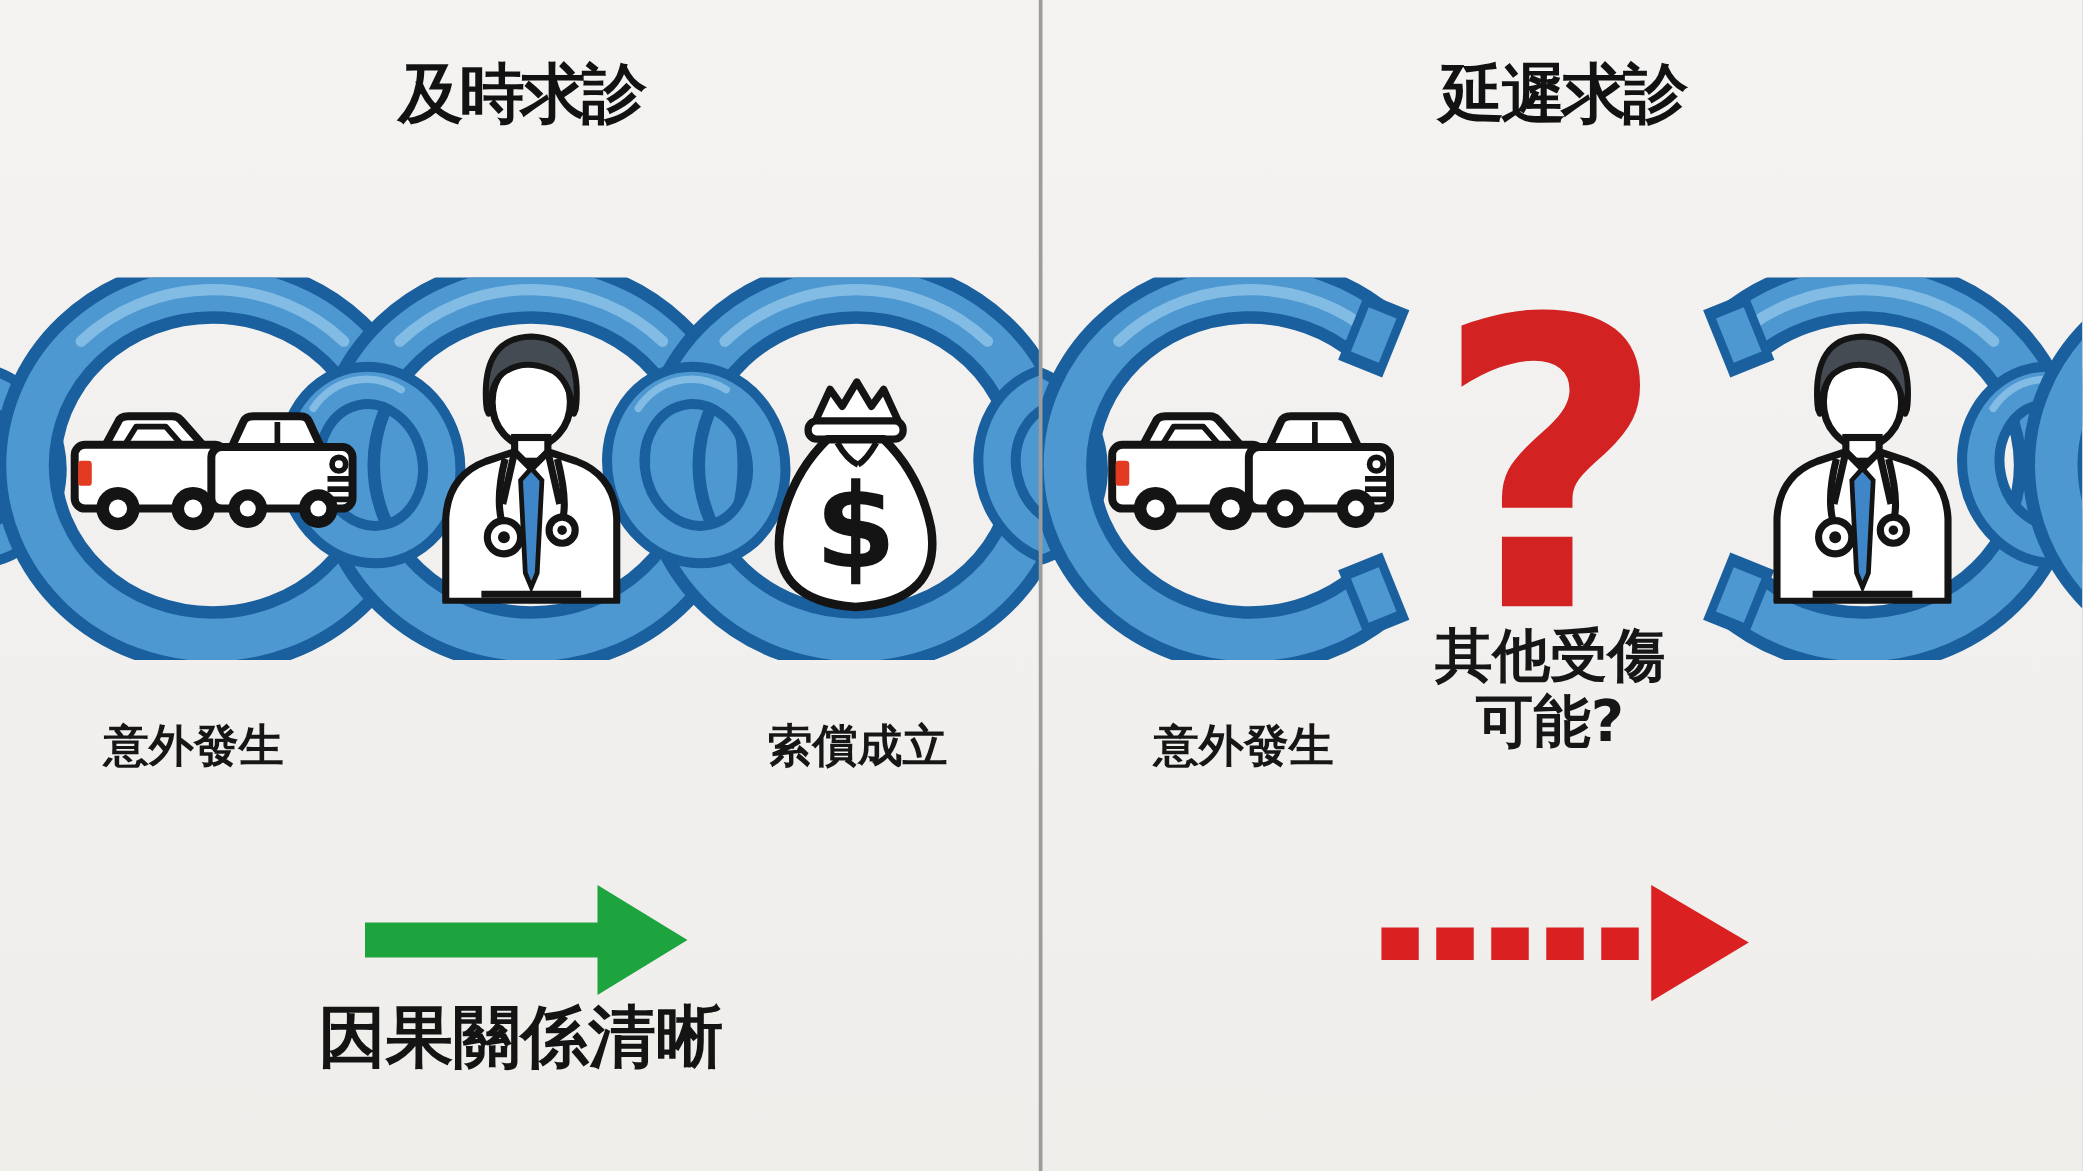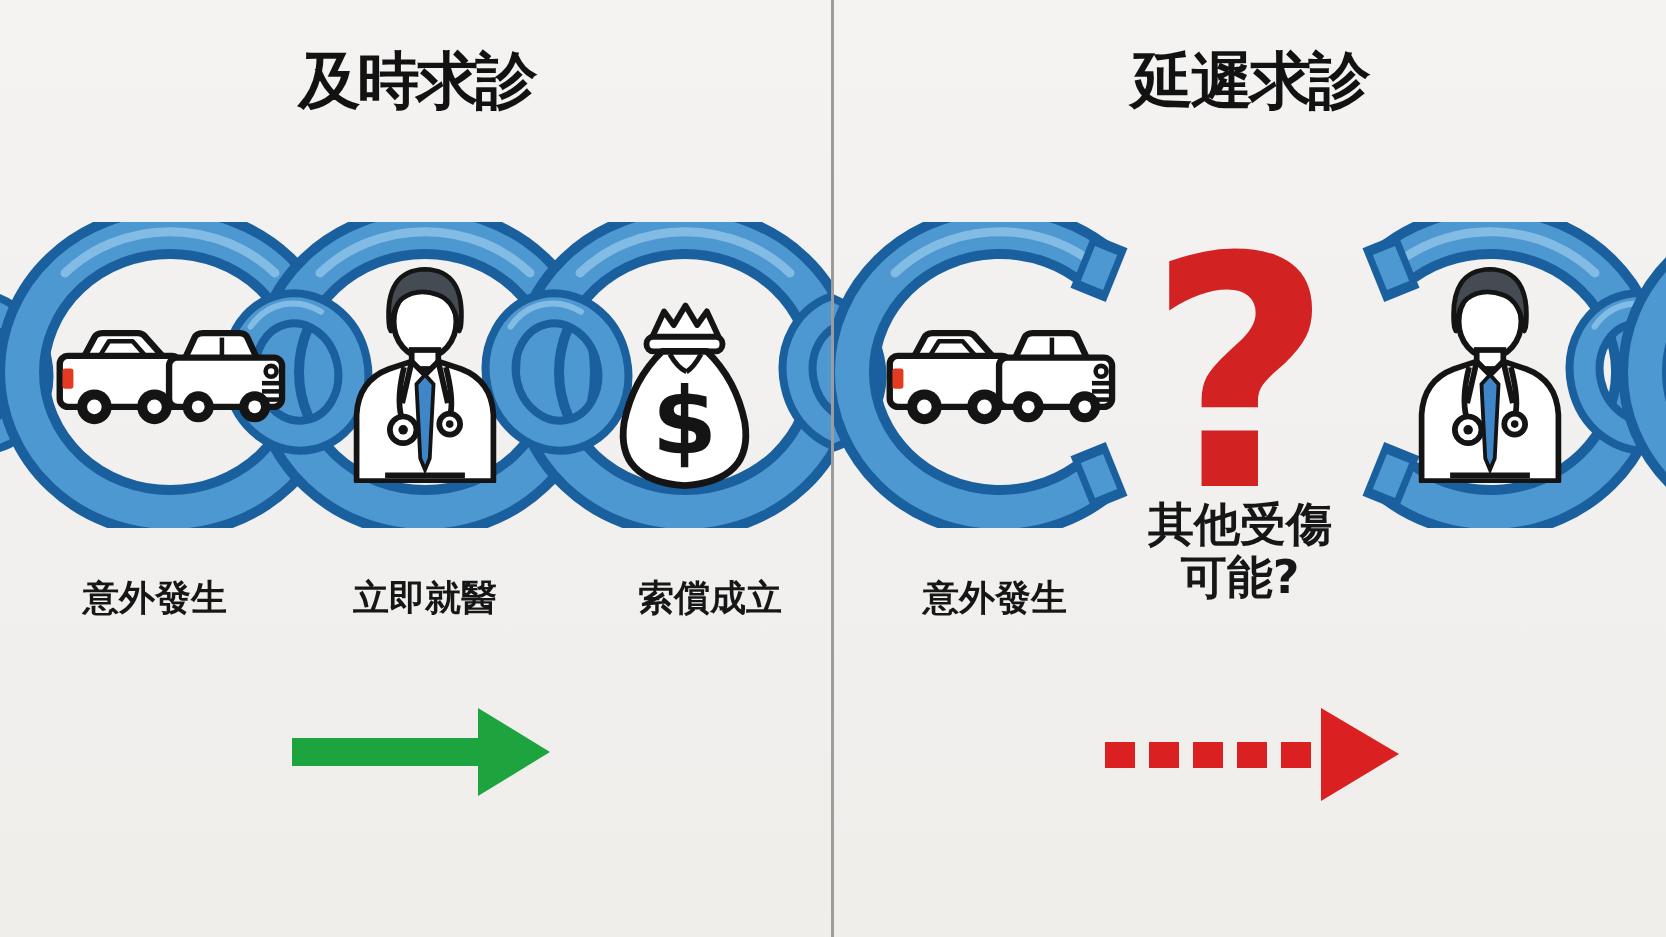--- a/index.html
+++ b/index.html
@@ -8,21 +8,21 @@
     background:linear-gradient(180deg,#f4f3f1 0%,#f1f0ee 55%,#efeeeb 100%);
     font-family:"DejaVu Sans","Liberation Sans",sans-serif;
     color:#141414;
   }
   .panel{position:absolute;top:0;width:833px;height:937px;}
   .panel.left{left:0;}
   .panel.right{left:833px;}
   .divider{position:absolute;left:831px;top:0;width:3px;height:937px;background:#9c9c9c;}
   .title{
     position:absolute;top:50px;left:0;width:100%;text-align:center;
-    font-size:62px;font-weight:bold;letter-spacing:-3px;line-height:1;color:#121212;
+    font-size:52px;font-weight:bold;letter-spacing:-3px;line-height:1;color:#121212;
   }
   .chain-svg{position:absolute;left:0;top:222px;width:833px;height:306px;}
   .icon-box{position:absolute;}
   .step-label{
     position:absolute;top:578px;text-align:center;
     font-size:36px;font-weight:bold;line-height:1.1;color:#161616;white-space:nowrap;
   }
   .gap-note{
     position:absolute;top:498px;left:277px;width:260px;text-align:center;
     font-size:46px;font-weight:bold;line-height:1.16;color:#161616;
@@ -144,29 +144,29 @@
         <path d="M62 48 L74 22 L84 36 L96 16 L108 36 L118 22 L130 48 Q96 58 62 48 Z" fill="#ffffff" stroke="#141414" stroke-width="6" stroke-linejoin="round"></path>
         <rect x="56" y="48" width="78" height="15" rx="7" fill="#ffffff" stroke="#141414" stroke-width="6"></rect>
         <path d="M72 63 Q42 92 33 136 Q24 196 95 201 Q166 196 157 136 Q148 92 118 63 Z" fill="#ffffff" stroke="#141414" stroke-width="7" stroke-linejoin="round"></path>
         <path d="M80 66 Q88 80 97 84" fill="none" stroke="#141414" stroke-width="5"></path>
         <path d="M112 66 Q104 80 97 84" fill="none" stroke="#141414" stroke-width="5"></path>
         <text x="95" y="168" text-anchor="middle" font-size="96" font-weight="bold" fill="#141414">$</text>
       </svg>
     </div>
 
     <div class="step-label" style="left:25px;width:260px;">意外發生</div>
-    <div class="step-label" style="left:295px;width:260px;">立即就醫</div>
-    <div class="step-label" style="left:580px;width:260px;">索償成立</div>
+    <div class="step-label" style="left:556px;width:260px;">索償成立</div>
 
     <div class="arrow-box" style="left:292px;top:700px;width:260px;height:104px;">
       <svg viewBox="0 0 260 104">
         <polygon points="0,38 186,38 186,8 258,52 186,96 186,66 0,66" fill="#1ea43e"></polygon>
       </svg>
     </div>
 
+    <div class="caption">因果關係清晰</div>
   </div>
 
   <div class="panel right">
 
     <div class="title">延遲求診</div>
 
     <svg class="chain-svg" viewBox="0 0 833 306">
       <g transform="rotate(-12 -22 150)">
         <ellipse class="st-dark" cx="-22" cy="150" rx="56" ry="64" stroke-width="38"></ellipse>
         <ellipse class="st-light" cx="-22" cy="150" rx="56" ry="64" stroke-width="22"></ellipse>

